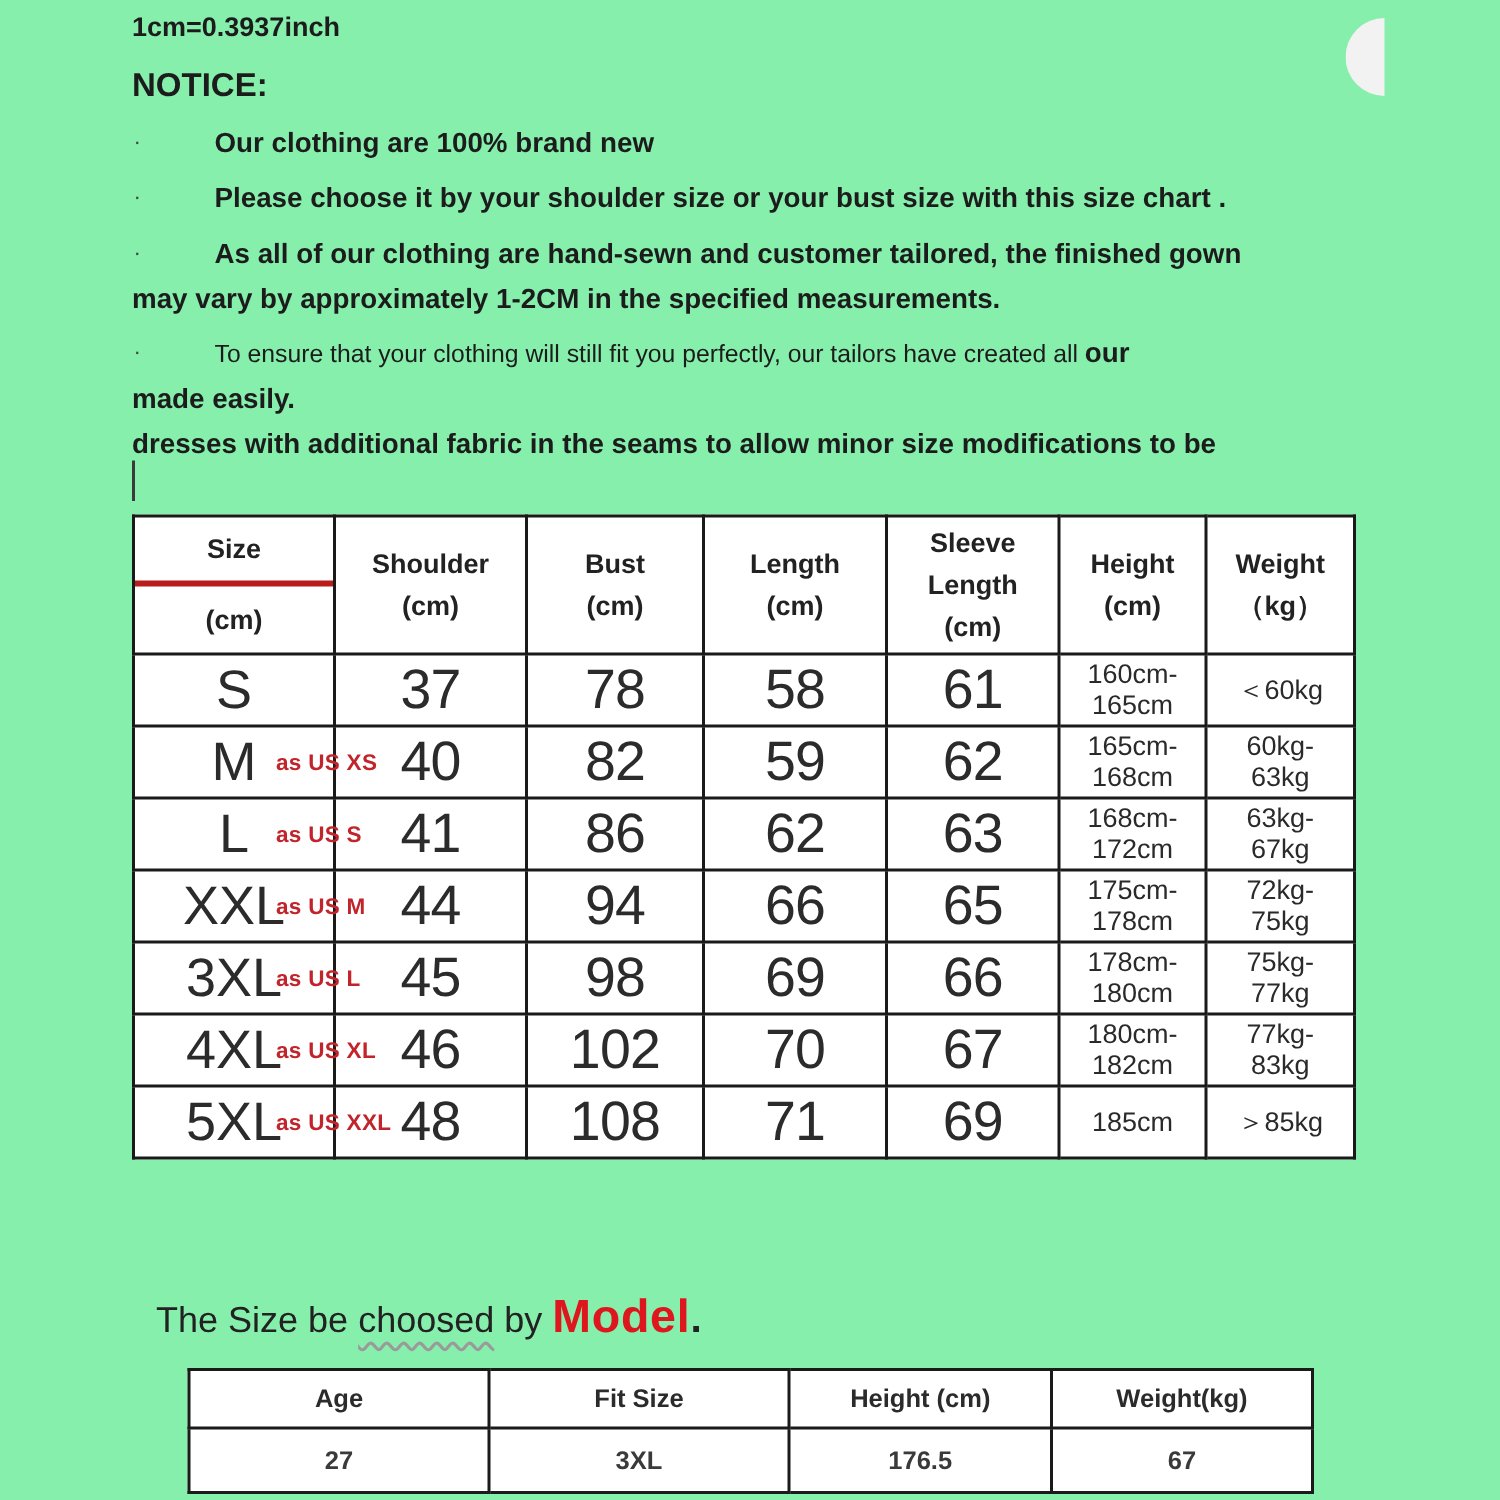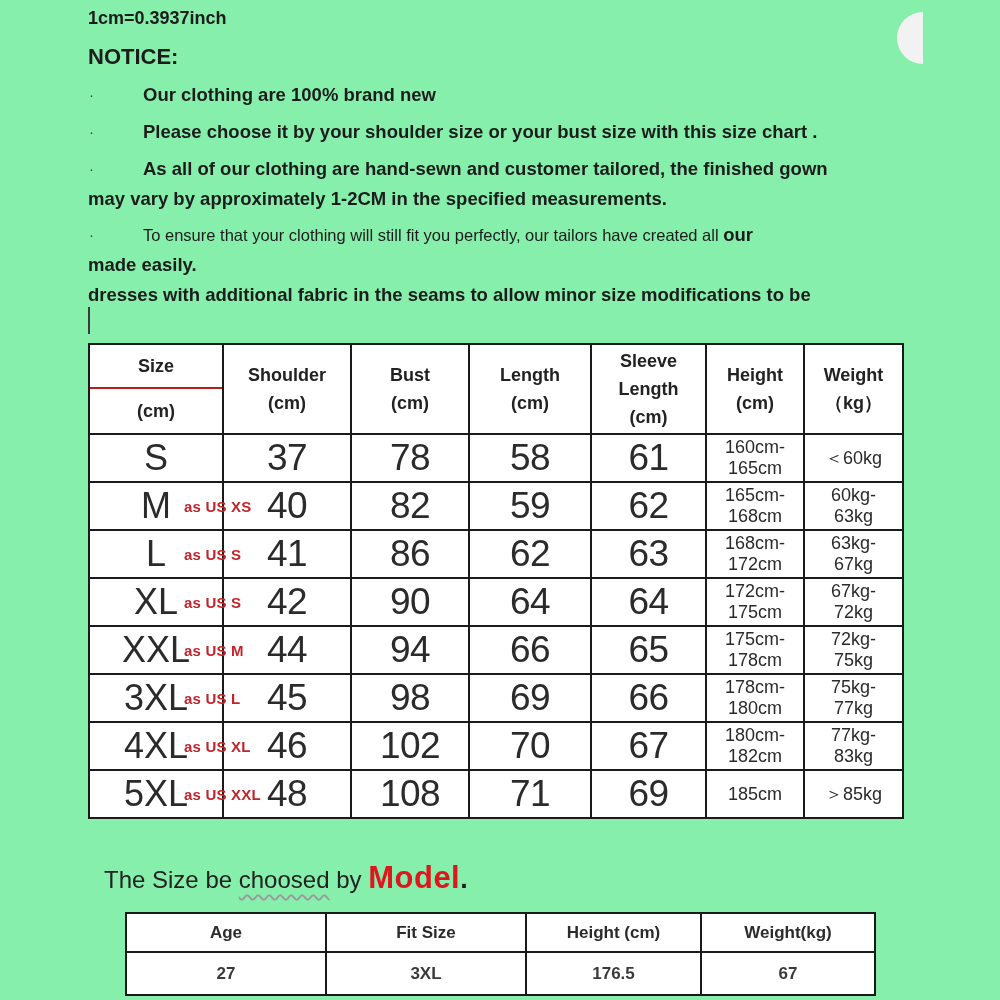--- a/index.html
+++ b/index.html
@@ -27,21 +27,21 @@
   
   .crescent{position:absolute;left:897px;top:12px;width:26px;height:52px;overflow:hidden;}
   .crescent::before{content:"";position:absolute;left:0;top:0;width:52px;height:52px;border-radius:50%;background:#f2f2f2;}
   
   .szt{position:absolute;left:88px;top:343px;border-collapse:collapse;table-layout:fixed;background:#fff;}
   .szt th,.szt td{border:2px solid #1a1a1a;padding:0;text-align:center;vertical-align:middle;overflow:visible;}
   .szt th{font-weight:700;font-size:18px;color:#222;}
   .szt th div{line-height:28px;}
   .hrow{height:88px;}
   .size-h{padding:0;}
-  .sh-top{height:42px;line-height:42px !important;border-bottom:2px solid #b91c1c;}
+  .sh-top{height:42px;line-height:42px !important;border-bottom:4px solid #b91c1c;}
   .sh-bot{height:44px;line-height:44px !important;}
   .drow{height:48px;}
   .num{font-size:37px;font-weight:400;color:#2b2b2b;letter-spacing:-0.5px;}
   .size-cell{position:relative;font-size:36px;font-weight:400;color:#2b2b2b;}
   .us{position:absolute;left:94px;top:50%;transform:translateY(-46%);font-size:15px;font-weight:700;
       color:#c1252b;white-space:nowrap;z-index:5;letter-spacing:0.2px;}
   .range div{font-size:18px;line-height:21px;font-weight:400;color:#2a2a2a;}
   
   .model-line{position:absolute;left:104px;top:860px;font-size:24px;font-weight:400;color:#222;white-space:nowrap;}
   .choosed{text-decoration:underline;text-decoration-style:wavy;text-decoration-color:#9a9a9a;
@@ -181,38 +181,20 @@
       <td class="range">
         <div>168cm-</div>
         <div>172cm</div>
       </td>
       <td class="range">
         <div>63kg-</div>
         <div>67kg</div>
       </td>
     </tr>
 
-    <tr class="drow">
-      <td class="size-cell">
-        <span>XL</span>
-        <span class="us">as US S</span>
-      </td>
-      <td class="num">42</td>
-      <td class="num">90</td>
-      <td class="num">64</td>
-      <td class="num">64</td>
-      <td class="range">
-        <div>172cm-</div>
-        <div>175cm</div>
-      </td>
-      <td class="range">
-        <div>67kg-</div>
-        <div>72kg</div>
-      </td>
-    </tr>
 
     <tr class="drow">
       <td class="size-cell">
         <span>XXL</span>
         <span class="us">as US M</span>
       </td>
       <td class="num">44</td>
       <td class="num">94</td>
       <td class="num">66</td>
       <td class="num">65</td>

